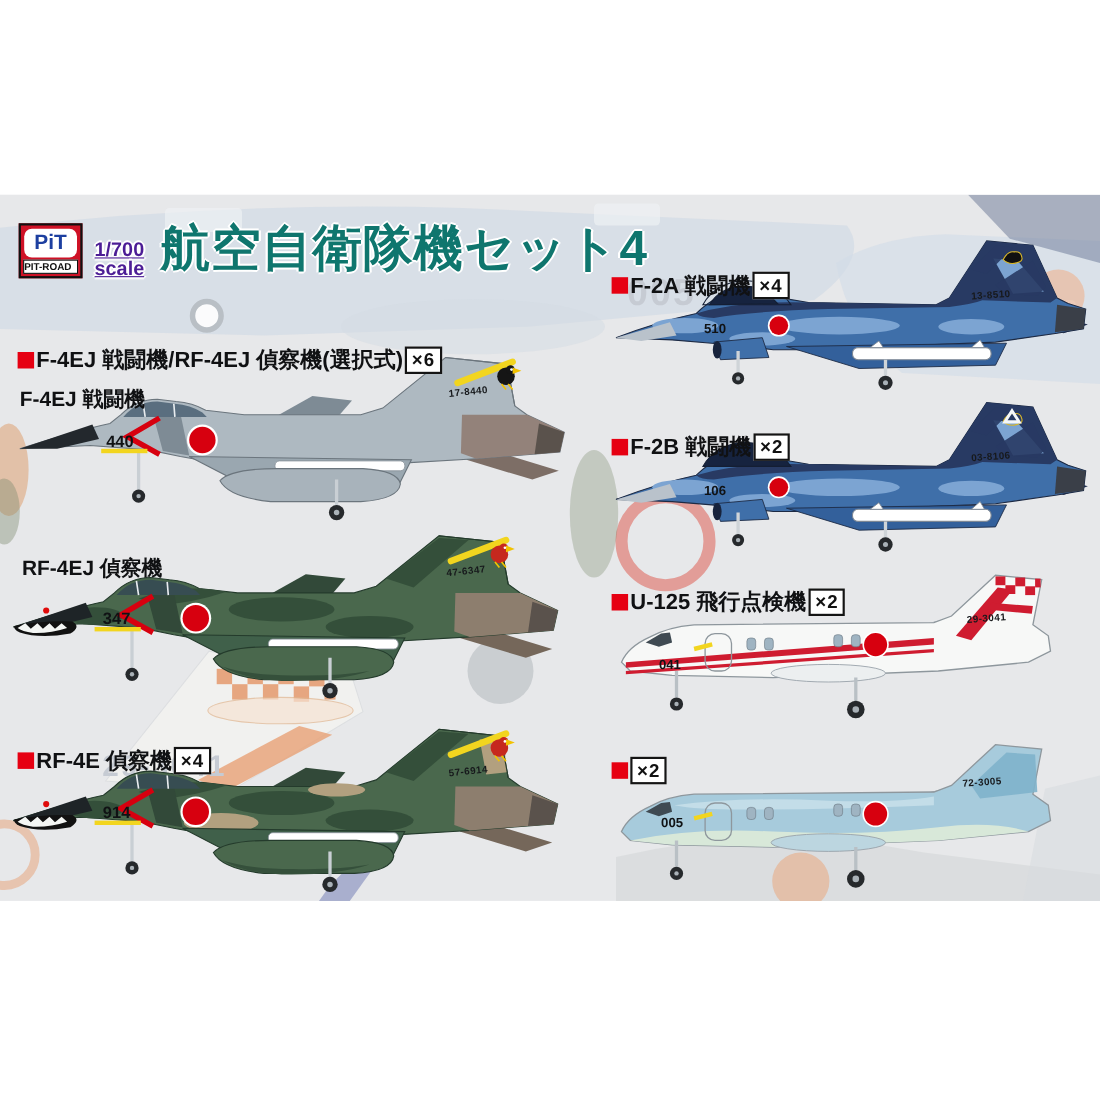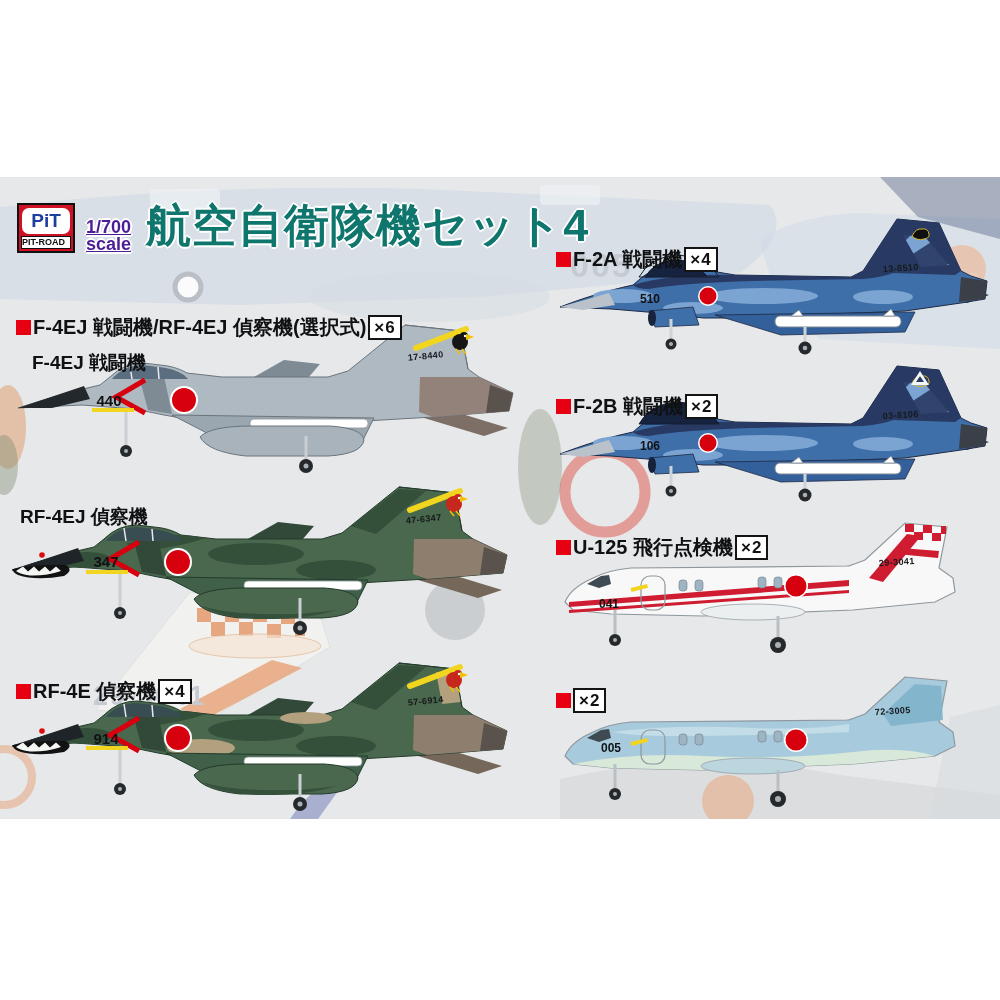--- a/index.html
+++ b/index.html
@@ -234,21 +234,21 @@
     <div>1/700</div>
     <div>scale</div>
   </div>
   <div class="title-jp">航空自衛隊機セット4</div>
 
   <div class="label" style="left:16px;top:314px">
     <span class="bullet"></span>
     <span>F-4EJ 戦闘機/RF-4EJ 偵察機(選択式)</span>
     <span class="qty">×6</span>
   </div>
-  <div class="sub-label" style="left:32px;top:350px">F-4EJ 戦闘機</div>
+  <div class="sub-label" style="left:18px;top:350px">F-4EJ 戦闘機</div>
   <div class="sub-label" style="left:20px;top:504px">RF-4EJ 偵察機</div>
   <div class="label" style="left:16px;top:678px">
     <span class="bullet"></span>
     <span>RF-4E 偵察機</span>
     <span class="qty">×4</span>
   </div>
   <div class="label" style="left:556px;top:246px">
     <span class="bullet"></span>
     <span>F-2A 戦闘機</span>
     <span class="qty">×4</span>

